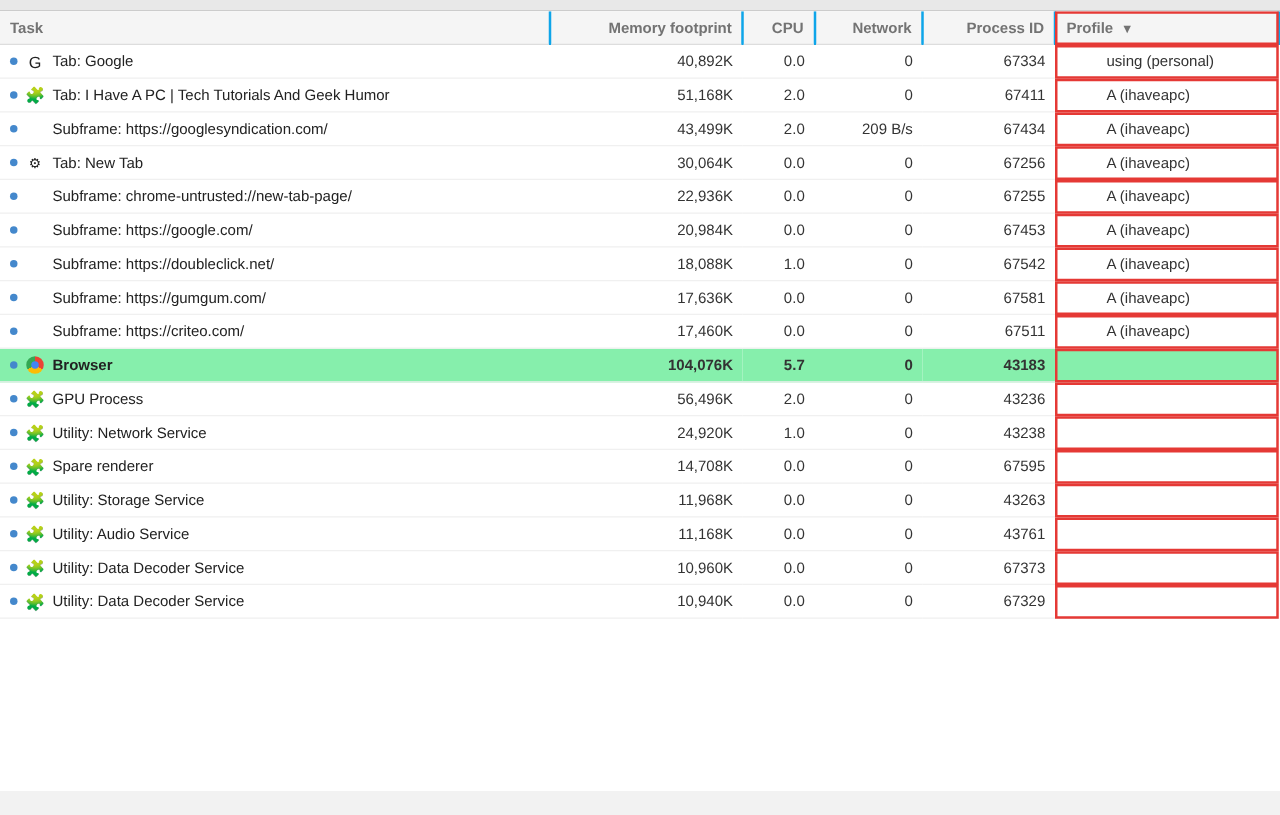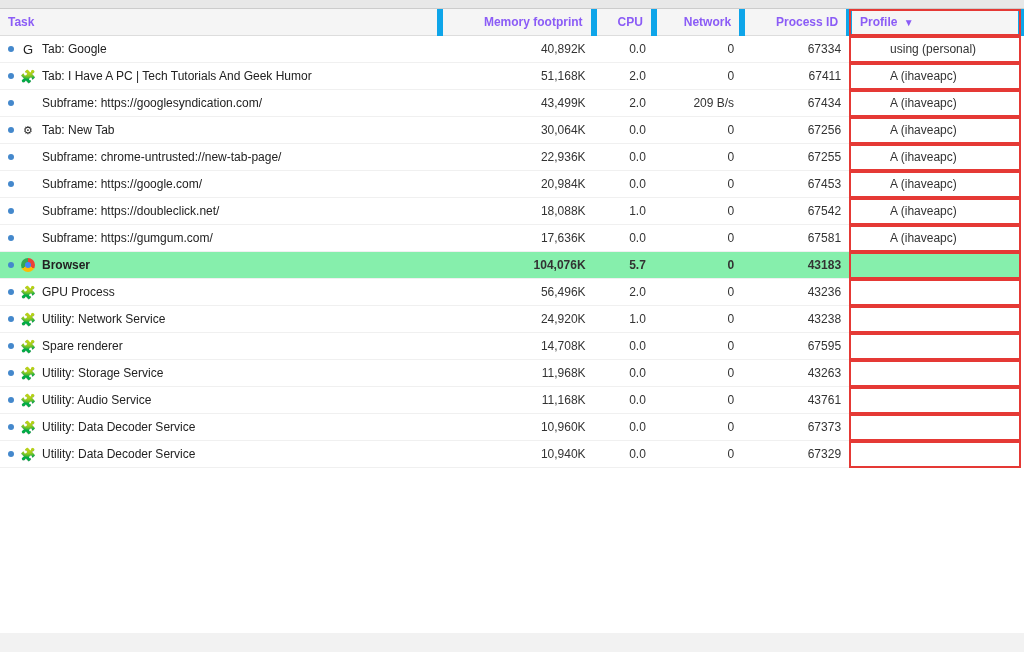--- a/index.html
+++ b/index.html
@@ -29,23 +29,23 @@
       font-size: 12px;
     }
     thead tr {
       background: #f5f5f5;
       border-bottom: 1px solid #ddd;
     }
     thead th {
       padding: 6px 8px;
       text-align: left;
       font-weight: 600;
-      color: #8b5cf6;
+      color: #737373;
       white-space: nowrap;
-      border-right: 6px solid #0ea5e9;
+      border-right: 2px solid #0ea5e9;
       user-select: none;
       cursor: pointer;
     }
     thead th:first-child { width: 440px; }
     thead th.num { text-align: right; margin-left: 16px; }
     thead th.profile-col {
       outline: 2px solid #e53935;
       outline-offset: -2px;
       position: relative;
     }
@@ -227,20 +227,34 @@
           <span class="icon"></span>
           <span>Subframe: https://gumgum.com/</span>
         </div>
       </td>
       <td class="num">17,636K</td>
       <td class="num">0.0</td>
       <td class="num">0</td>
       <td class="num">67581</td>
       <td class="profile-col">A (ihaveapc)</td>
     </tr>
+        <tr>
+      <td>
+        <div class="task-cell">
+          <span class="dot"></span>
+          <span class="icon"></span>
+          <span>Subframe: https://criteo.com/</span>
+        </div>
+      </td>
+      <td class="num">17,460K</td>
+      <td class="num">0.0</td>
+      <td class="num">0</td>
+      <td class="num">67511</td>
+      <td class="profile-col">A (ihaveapc)</td>
+    </tr>
         <tr class="selected">
       <td>
         <div class="task-cell">
           <span class="dot"></span>
           <span class="icon">
                 <span style="display:inline-block;width:14px;height:14px;border-radius:50%;background:conic-gradient(#EA4335 0deg 120deg,#FBBC05 120deg 240deg,#34A853 240deg 360deg);position:relative;">
         <span style="position:absolute;top:50%;left:50%;transform:translate(-50%,-50%);width:6px;height:6px;border-radius:50%;background:#4285F4;"></span>
       </span>
               </span>
           <span>Browser</span>

